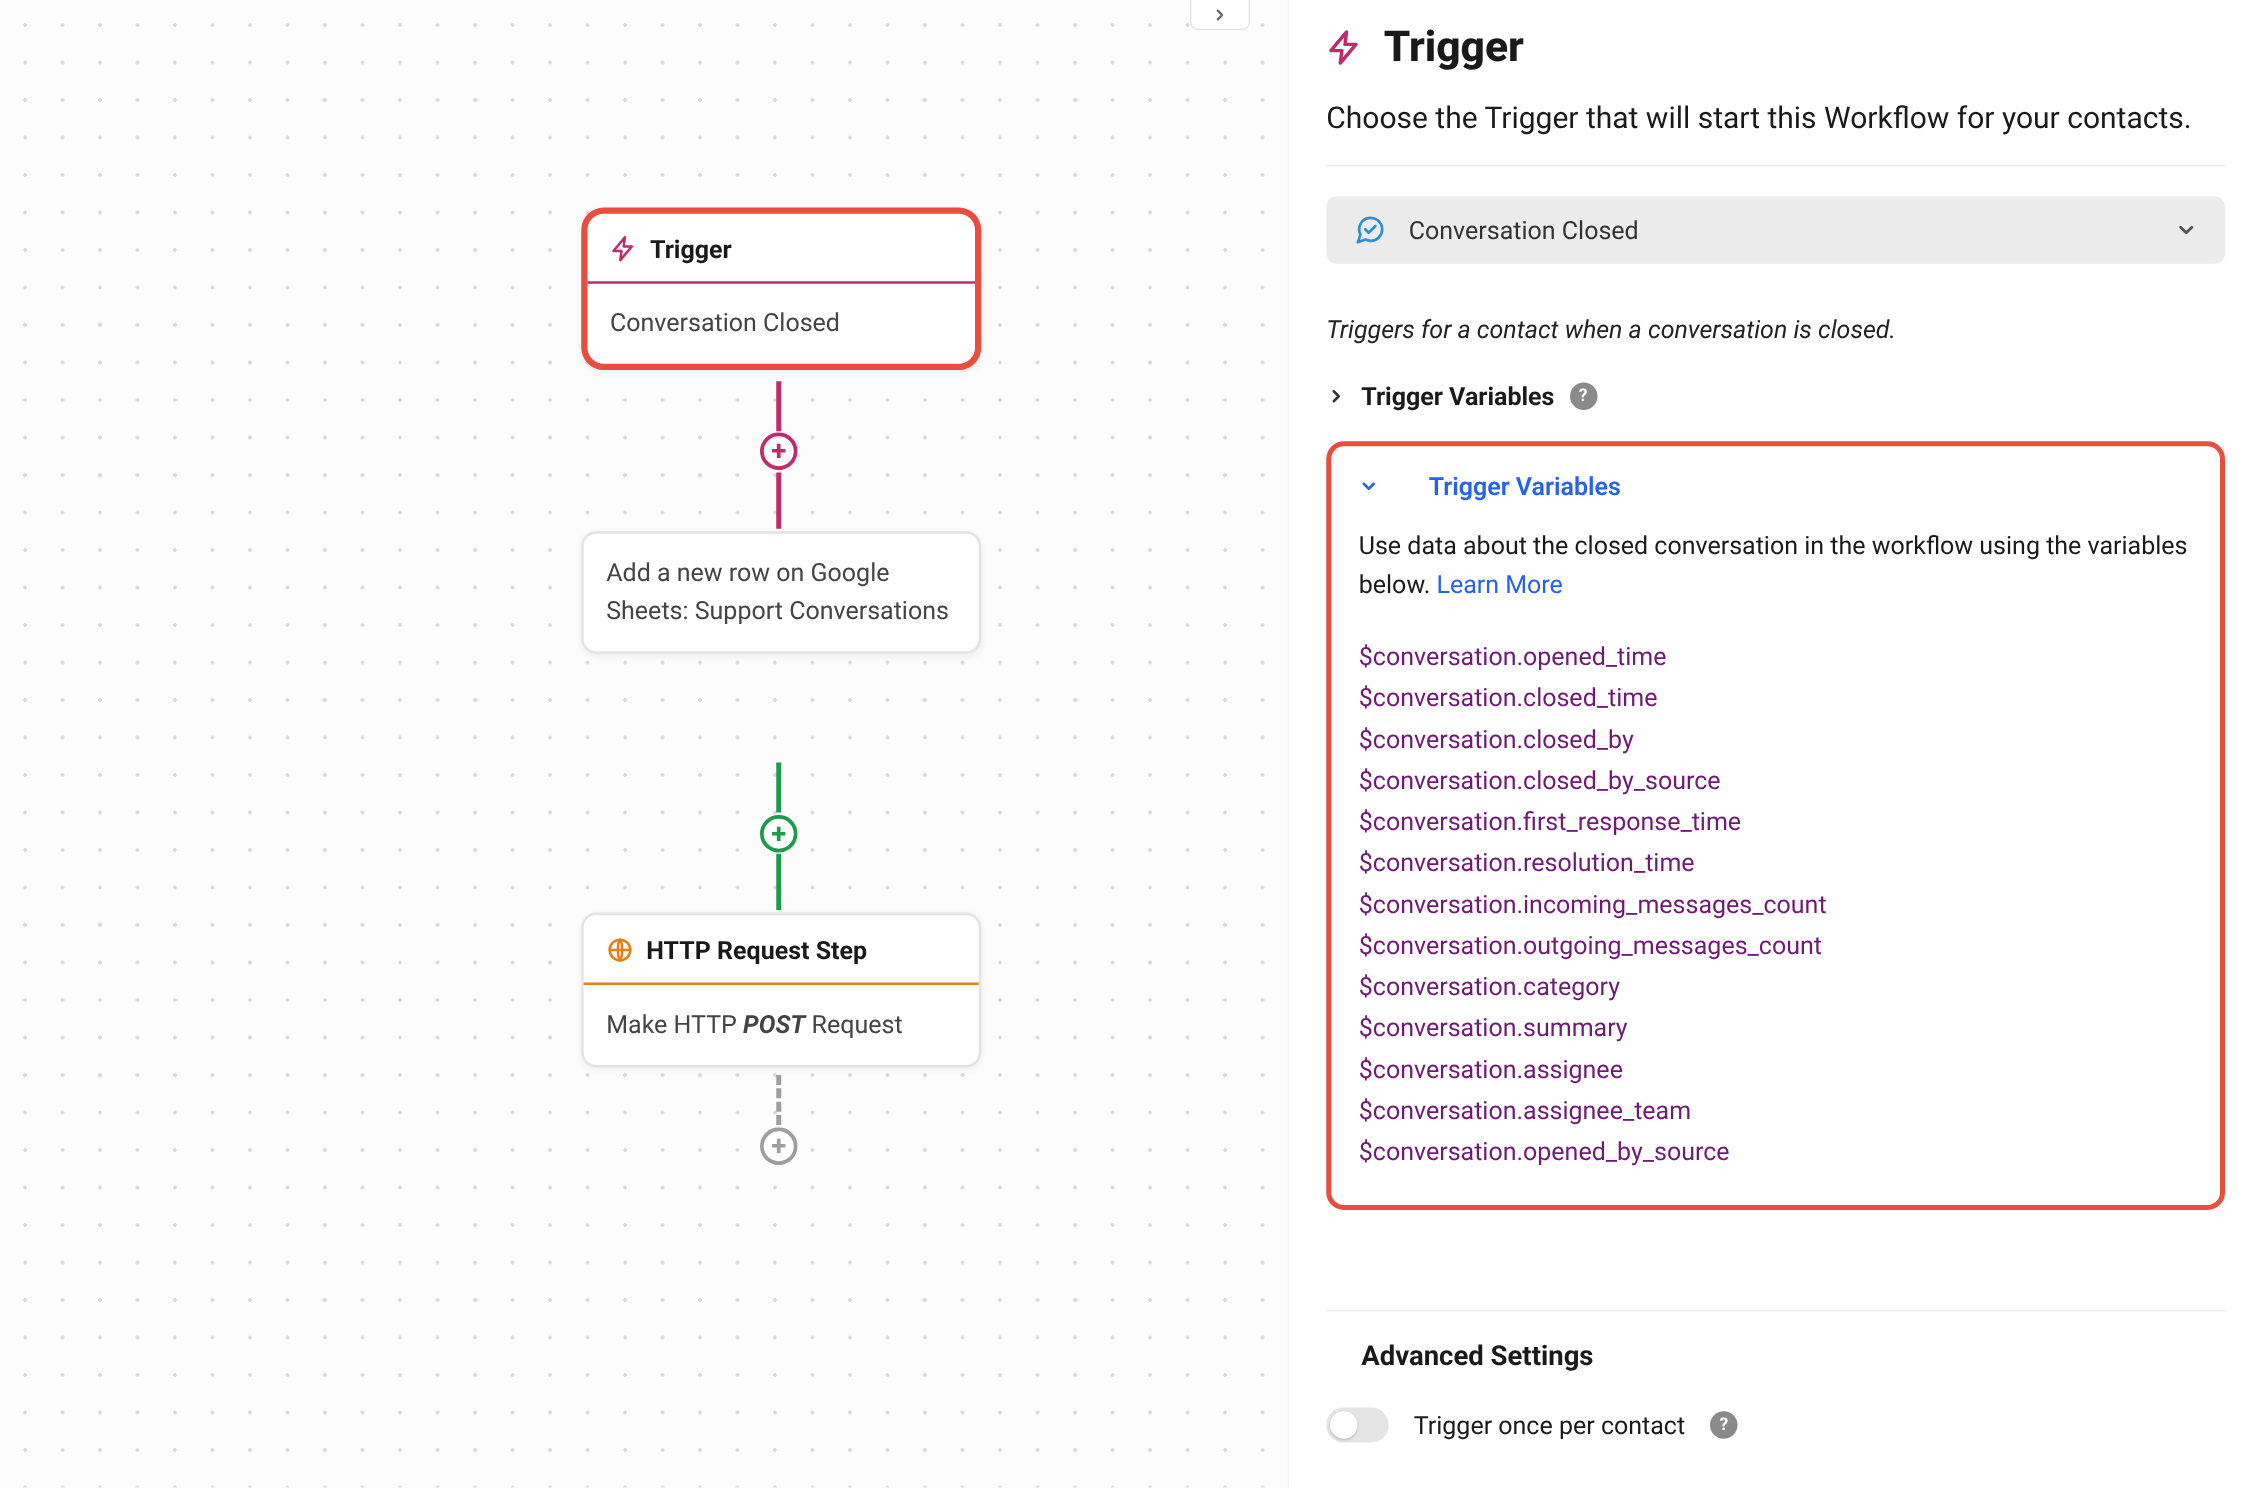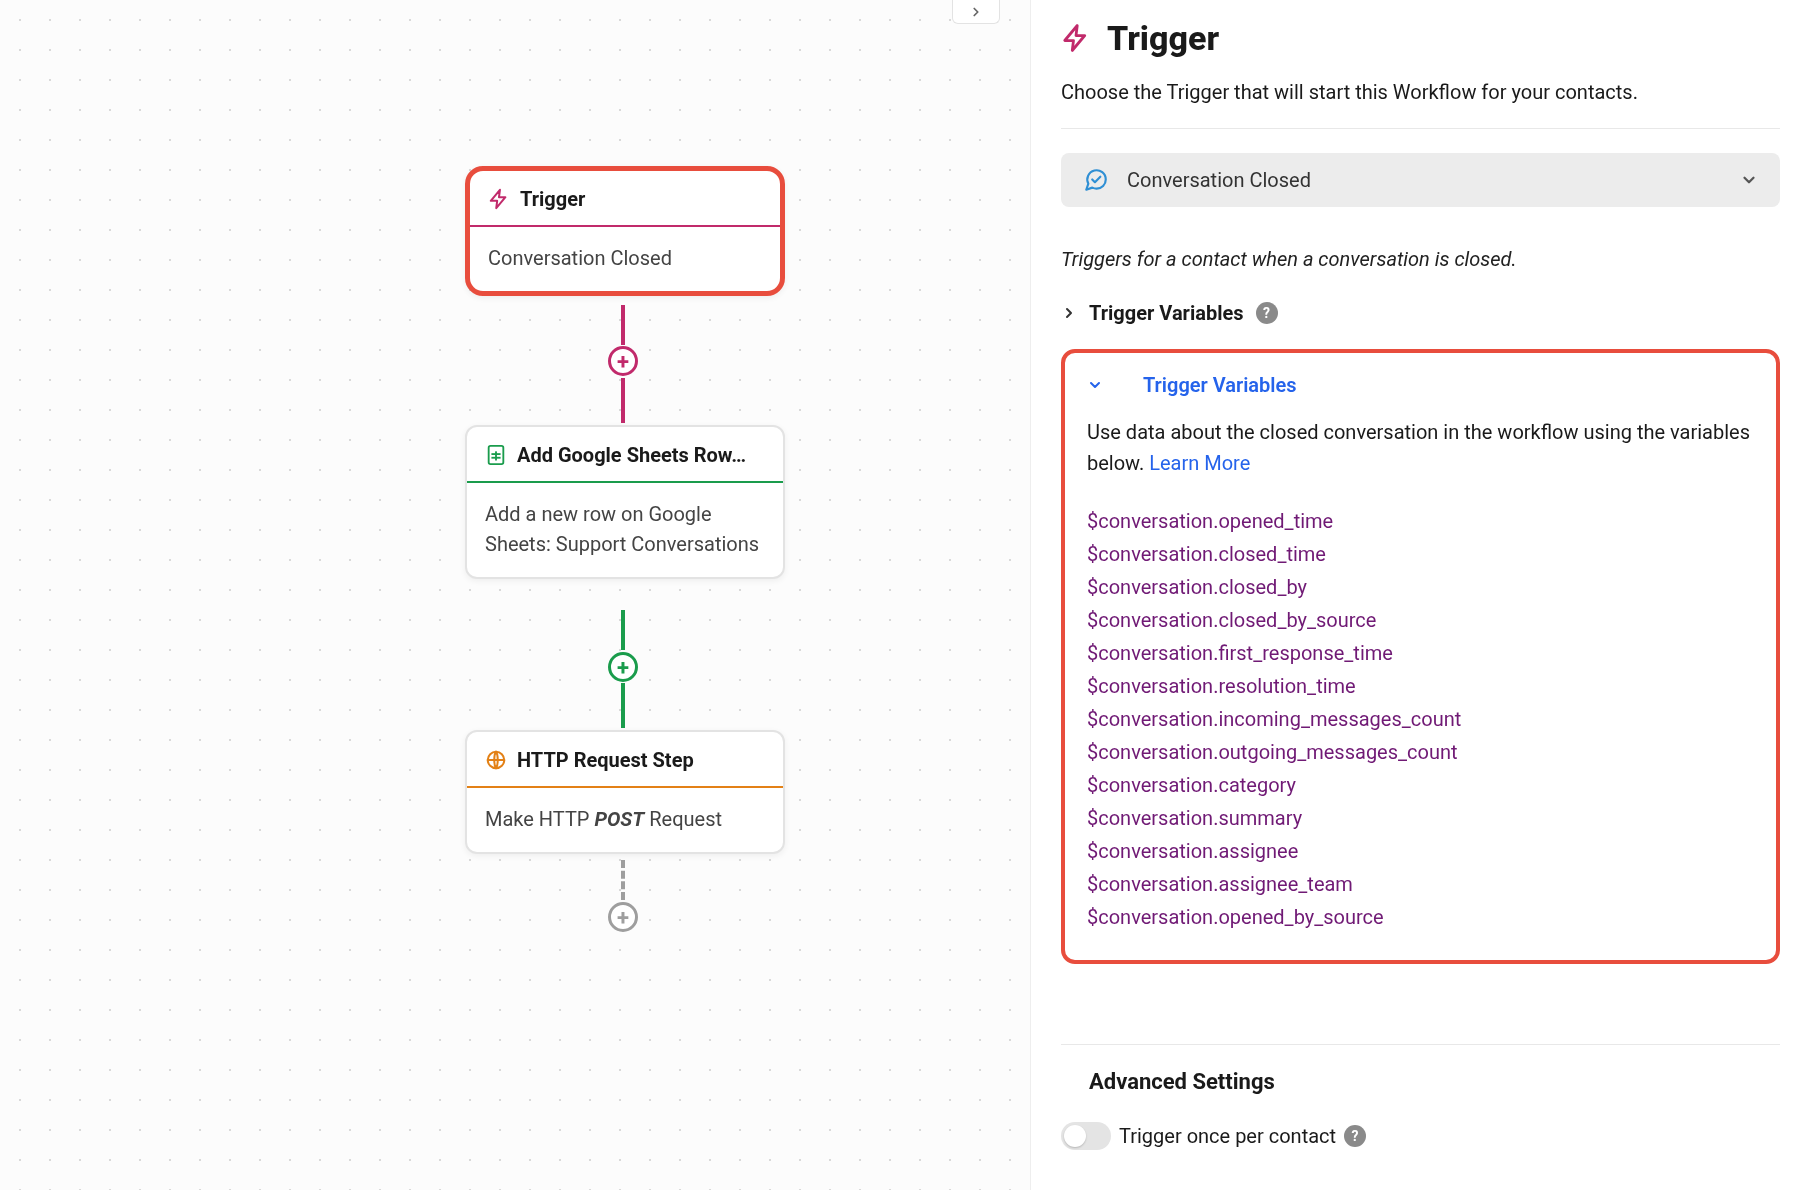--- a/index.html
+++ b/index.html
@@ -125,21 +125,21 @@
   }
   .panel-title {
     display: flex;
     align-items: center;
     gap: 16px;
     font-size: 34px;
     font-weight: 800;
     margin-bottom: 22px;
   }
   .panel-desc {
-    font-size: 20px;
+    font-size: 24px;
     color: #1a1a1a;
     margin-bottom: 24px;
   }
   .trigger-select {
     background: #ececec;
     border-radius: 8px;
     padding: 14px 22px;
     display: flex;
     align-items: center;
     gap: 18px;
@@ -199,21 +199,21 @@
   }
   .adv-heading {
     font-size: 22px;
     font-weight: 700;
     margin-top: 4px;
     margin-left: 28px;
   }
   .toggle-row {
     display: flex;
     align-items: center;
-    gap: 8px;
+    gap: 20px;
     margin-top: 28px;
     font-size: 20px;
   }
   .switch {
     width: 50px; height: 28px;
     border-radius: 14px;
     background: #e4e4e4;
     position: relative;
     cursor: pointer;
   }
@@ -253,31 +253,20 @@
         <span>Trigger</span>
       </div>
       <div class="node-body">Conversation Closed</div>
     </div>
 
     <div class="conn conn-1"></div>
     <div class="plus-btn plus-1">+</div>
     <div class="conn conn-2"></div>
 
     <div class="node node-sheets">
-      <div class="node-header">
-        <span class="icon">
-          <svg width="22" height="22" viewBox="0 0 24 24">
-              <rect x="4" y="2" width="16" height="20" rx="2" fill="#fff" stroke="#1a9c4c" stroke-width="2"></rect>
-              <rect x="7" y="10" width="10" height="2" fill="#1a9c4c"></rect>
-              <rect x="7" y="14" width="10" height="2" fill="#1a9c4c"></rect>
-              <rect x="11" y="8" width="2" height="10" fill="#1a9c4c"></rect>
-            </svg>
-        </span>
-        <span>Add Google Sheets Row…</span>
-      </div>
       <div class="node-body">Add a new row on Google Sheets: Support Conversations</div>
     </div>
 
     <div class="conn conn-3"></div>
     <div class="plus-btn plus-2">+</div>
     <div class="conn conn-4"></div>
 
     <div class="node node-http">
       <div class="node-header">
         <span class="icon">

